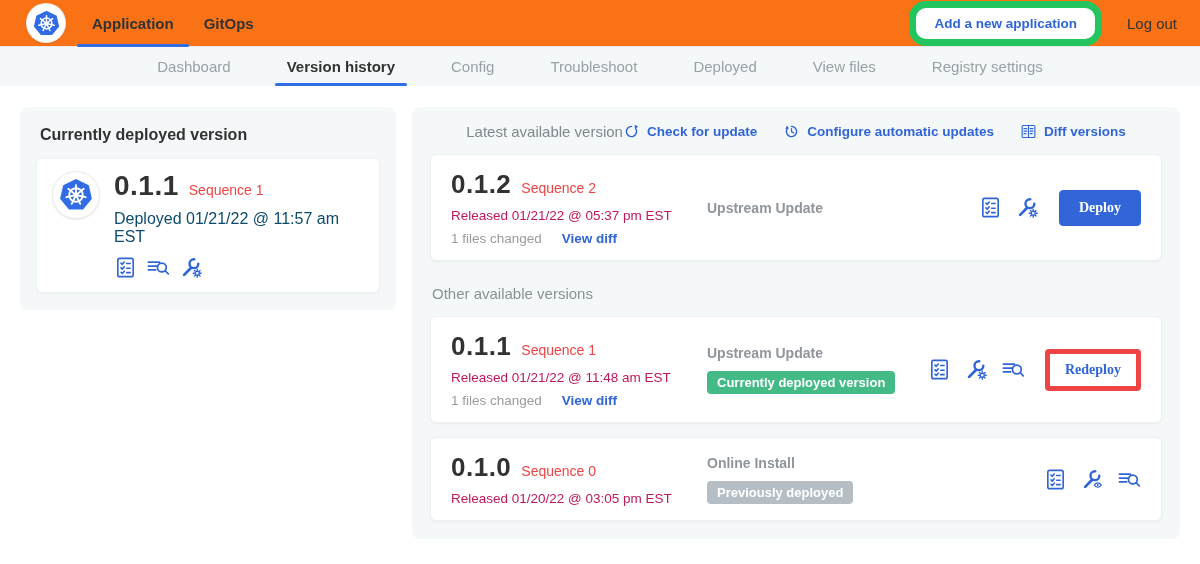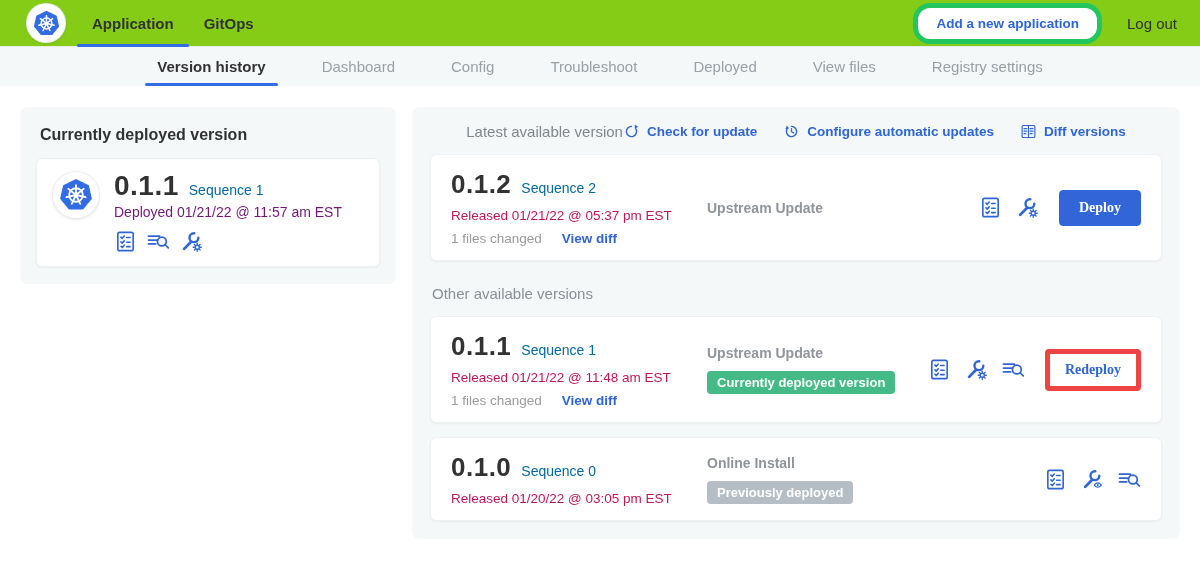--- a/index.html
+++ b/index.html
@@ -1,28 +1,28 @@
 <!DOCTYPE html>
 <html><head>
 <meta charset="utf-8">
 <style>
   *{box-sizing:border-box;margin:0;padding:0}
   html,body{width:1200px;height:564px;overflow:hidden}
   body{font-family:"Liberation Sans","DejaVu Sans",sans-serif;background:#fff;color:#323232}
 
   
-  .header{height:47px;display:flex;align-items:stretch;padding:0 23px 0 27px;border-bottom:1px solid #e8eaec;background:#84cc16}
+  .header{height:47px;display:flex;align-items:stretch;padding:0 23px 0 27px;border-bottom:1px solid #e8eaec;background:#f97316}
   .logo-wrap{align-self:center;width:38px;height:38px;border-radius:50%;background:#fff;
     box-shadow:0 0 0 1px #ededed,0 1px 3px rgba(0,0,0,.18);display:flex;align-items:center;justify-content:center}
   .logo-wrap svg{width:27px;height:27px;display:block}
   .header-tabs{display:flex;margin-left:27px;gap:30px}
   .htab{position:relative;display:flex;align-items:center;font-size:15px;font-weight:bold;color:#323232;cursor:pointer}
   .htab.active::after{content:"";position:absolute;left:-15px;right:-15px;bottom:-1px;height:3px;background:#326de6;border-radius:2px}
   .header-right{margin-left:auto;display:flex;align-items:center;gap:25px}
-  .add-app-btn{border:5px solid #22c55e;color:#3065d6;background:#fff;font-weight:bold;font-size:13.5px;
+  .add-app-btn{border:7px solid #22c55e;color:#3065d6;background:#fff;font-weight:bold;font-size:13.5px;
     padding:8px 18px;border-radius:17px;cursor:pointer;font-family:inherit}
   .logout{font-size:15px;color:#323232;cursor:pointer}
 
   
   .subnav{height:39px;background:#f5f8f9;display:flex;justify-content:center;gap:56px}
   .snav{position:relative;display:flex;align-items:center;font-size:15px;color:#9aa0a6;cursor:pointer}
   .snav.active{color:#323232;font-weight:bold}
   .snav.active::after{content:"";position:absolute;left:-12px;right:-12px;bottom:0;height:3px;background:#326de6;border-radius:2px}
 
   
@@ -32,22 +32,22 @@
   
   .left-panel{width:376px;flex:none;padding:17px 16px;align-self:flex-start}
   .left-title{font-size:16px;font-weight:bold;color:#323232;margin:2px 0 14px 4px}
   .current-card{background:#fff;border-radius:6px;border:1px solid #eef1f3;box-shadow:0 1px 2px rgba(0,0,0,.05);
     padding:11px 16px 13px;display:flex;gap:15px}
   .big-logo{width:46px;height:46px;border-radius:50%;background:#fff;flex:none;margin-top:2px;
     box-shadow:0 0 0 1px #ededed,0 1px 3px rgba(0,0,0,.18);display:flex;align-items:center;justify-content:center}
   .big-logo svg{width:34px;height:34px;display:block}
   .v-title-row{display:flex;align-items:baseline;gap:10px}
   .v-num-big{font-size:28px;font-weight:bold;color:#323232;letter-spacing:.5px}
-  .v-seq{font-size:14px;color:#0369a1}
-  .v-date{font-size:14px;color:#701a75;margin-top:2px}
+  .v-seq{font-size:14px;color:#ef4444}
+  .v-date{font-size:16px;color:#0c4a6e;margin-top:8px}
   .icon-row{display:flex;align-items:center;gap:10px;margin-top:10px}
   .icon{display:inline-flex;color:#3065d6;cursor:pointer}
   .icon svg{width:23px;height:23px;display:block}
 
   
   .right-panel{flex:1;padding:14px 18px 18px}
   .rp-header{display:flex;align-items:center;justify-content:center;margin:2px 2px 0}
   .rp-title{font-size:15px;color:#82878d}
   .rp-actions{display:flex;align-items:center;gap:26px}
   .action{display:flex;align-items:center;gap:7px;color:#3065d6;font-size:13.5px;font-weight:bold;cursor:pointer}
@@ -94,22 +94,22 @@
       <div class="htab active">Application</div>
       <div class="htab">GitOps</div>
     </div>
   <div class="header-right">
     <button class="add-app-btn">Add a new application</button>
     <span class="logout">Log out</span>
   </div>
 </div>
 
 <div class="subnav">
+    <div class="snav">Dashboard</div>
     <div class="snav active">Version history</div>
-    <div class="snav">Dashboard</div>
     <div class="snav">Config</div>
     <div class="snav">Troubleshoot</div>
     <div class="snav">Deployed</div>
     <div class="snav">View files</div>
     <div class="snav">Registry settings</div>
   </div>
 
 <div class="main">
 
   <div class="panel left-panel">

